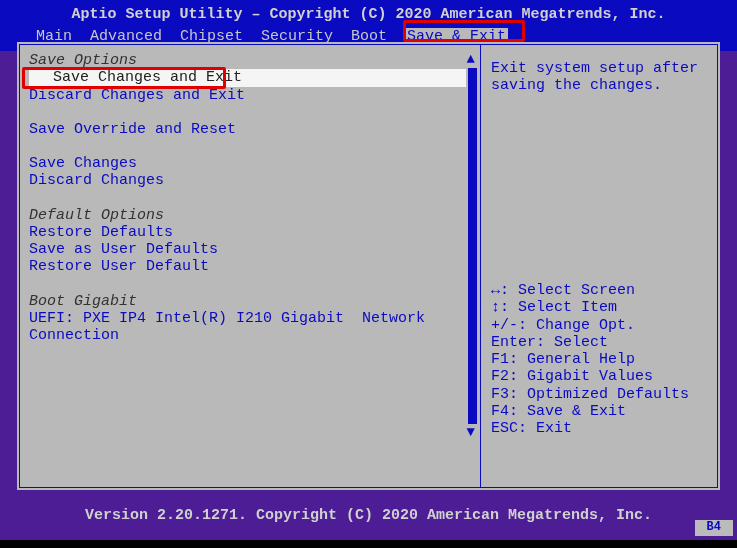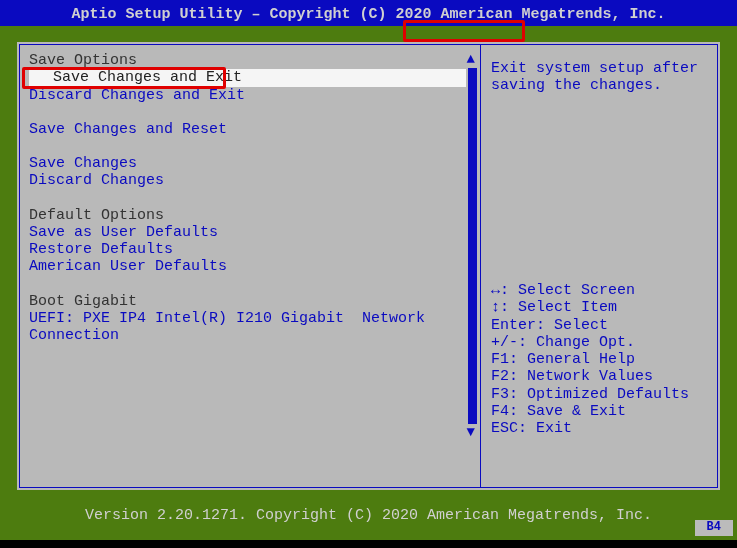--- a/index.html
+++ b/index.html
@@ -1,88 +1,96 @@
 <!DOCTYPE html>
 <html><head>
 <meta charset="utf-8">
 <style>
   * { margin: 0; padding: 0; box-sizing: border-box; }
   html, body { width: 737px; height: 548px; background: #000; font-family: "Courier New", monospace; font-size: 15px; line-height: 1.15; overflow: hidden; }
-  .screen { width: 737px; height: 540px; background: #4d7c0f; position: relative; }
+  .screen { width: 737px; height: 540px; background: #4c1d95; position: relative; }
   .header { background: #0a0ac0; color: #c7c7c7; padding: 6px 0 0 0; }
   .title-bar { text-align: center; color: #d0d0d0; font-weight: bold; padding-bottom: 3px; white-space: pre; }
   .menu-bar { display: flex; gap: 18px; padding: 2px 36px 5px 36px; color: #c7c7c7; }
   .tab { white-space: pre; }
   .tab[data-active="true"] { background: #b9b9b9; color: #0a0ac0; padding: 0 2px; }
   .midbox { position: absolute; left: 17px; top: 42px; width: 703px; height: 448px; background: #b9b9b9; }
   .midbox .border { position: absolute; inset: 2px; border: 1px solid #0a0ac0; }
   .panels { position: absolute; inset: 2px; display: flex; }
   .left-panel { width: 462px; border-right: 1px solid #0a0ac0; position: relative; padding: 8px 14px 8px 10px; color: #0a0ac0; }
   .right-panel { flex: 1; position: relative; padding: 16px 10px; color: #0a0ac0; }
-  .section-header { color: #333; }
+  .section-header { color: #333; font-style: italic; }
   .menu-item { white-space: pre-wrap; }
   .menu-item[data-selected="true"] { background: #f5f5f5; color: #222; padding-left: 24px; }
   .blank { height: 17px; }
   .scroll-arrow-up, .scroll-arrow-down { position: absolute; right: 5px; color: #0a0ac0; font-size: 14px; }
   .scroll-arrow-up { top: 7px; }
   .scroll-arrow-down { bottom: 48px; }
   .scroll-track { position: absolute; right: 3px; top: 24px; bottom: 64px; width: 9px; background: #0a0ac0; }
   .help-text { white-space: pre-wrap; }
   .keyhints { position: absolute; top: 238px; left: 10px; right: 10px; color: #0a0ac0; }
   .keyhint { white-space: pre; }
-  .footer { position: absolute; bottom: 10px; left: 0; right: 0; text-align: center; color: #d0d0d0; font-weight: normal; padding: 6px 0; }
+  .footer { position: absolute; bottom: 10px; left: 0; right: 0; text-align: center; color: #d0d0d0; font-weight: bold; padding: 6px 0; }
   .mark { position: absolute; right: 4px; bottom: 4px; background: #bbb; color: #0a0ac0; font-size: 12px; padding: 1px 12px; font-weight: bold; }
   .hl-red-tab { position: absolute; border: 3px solid #e00000; border-radius: 2px; pointer-events: none; }
   .hl-tab { left: 403px; top: 20px; width: 122px; height: 22px; }
   .hl-item { left: 22px; top: 67px; width: 204px; height: 22px; }
 </style>
 </head>
 <body>
 
 <div class="screen">
 
   <div class="header">
     <div class="title-bar">Aptio Setup Utility – Copyright (C) 2020 American Megatrends, Inc.</div>
+    <div class="menu-bar">
+      <span class="tab" data-active="false">Main</span>
+      <span class="tab" data-active="false">Advanced</span>
+      <span class="tab" data-active="false">Chipset</span>
+      <span class="tab" data-active="false">Security</span>
+      <span class="tab" data-active="false">Boot</span>
+      <span class="tab" data-active="true">Save &amp; Exit</span>
+    </div>
   </div>
 
   <div class="midbox">
     <div class="border"></div>
     <div class="panels">
       <div class="left-panel">
         <div class="section-header">Save Options</div>
         <div class="menu-item" data-selected="true">Save Changes and Exit</div>
         <div class="menu-item">Discard Changes and Exit</div>
         <div class="blank"></div>
-        <div class="menu-item">Save Changes and Reset</div>
+        <div class="menu-item">Save Override and Reset</div>
         <div class="blank"></div>
         <div class="menu-item">Save Changes</div>
         <div class="menu-item">Discard Changes</div>
         <div class="blank"></div>
         <div class="section-header">Default Options</div>
+        <div class="menu-item">Restore Defaults</div>
         <div class="menu-item">Save as User Defaults</div>
-        <div class="menu-item">Restore Defaults</div>
-        <div class="menu-item">American User Defaults</div>
+        <div class="menu-item">Restore User Default</div>
         <div class="blank"></div>
         <div class="section-header">Boot Gigabit</div>
         <div class="menu-item">UEFI: PXE IP4 Intel(R) I210 Gigabit  Network Connection</div>
 
         <span class="scroll-arrow-up">▲</span>
         <div class="scroll-track"></div>
         <span class="scroll-arrow-down">▼</span>
       </div>
 
       <div class="right-panel">
         <div class="help-text">Exit system setup after saving the changes.</div>
         <div class="keyhints">
           <div class="keyhint">↔: Select Screen</div>
           <div class="keyhint">↕: Select Item</div>
+          <div class="keyhint">+/-: Change Opt.</div>
           <div class="keyhint">Enter: Select</div>
-          <div class="keyhint">+/-: Change Opt.</div>
           <div class="keyhint">F1: General Help</div>
-          <div class="keyhint">F2: Network Values</div>
+          <div class="keyhint">F2: Gigabit Values</div>
           <div class="keyhint">F3: Optimized Defaults</div>
           <div class="keyhint">F4: Save &amp; Exit</div>
           <div class="keyhint">ESC: Exit</div>
         </div>
       </div>
     </div>
   </div>
 
   <div class="footer">Version 2.20.1271. Copyright (C) 2020 American Megatrends, Inc.</div>
   <div class="mark">B4</div>

